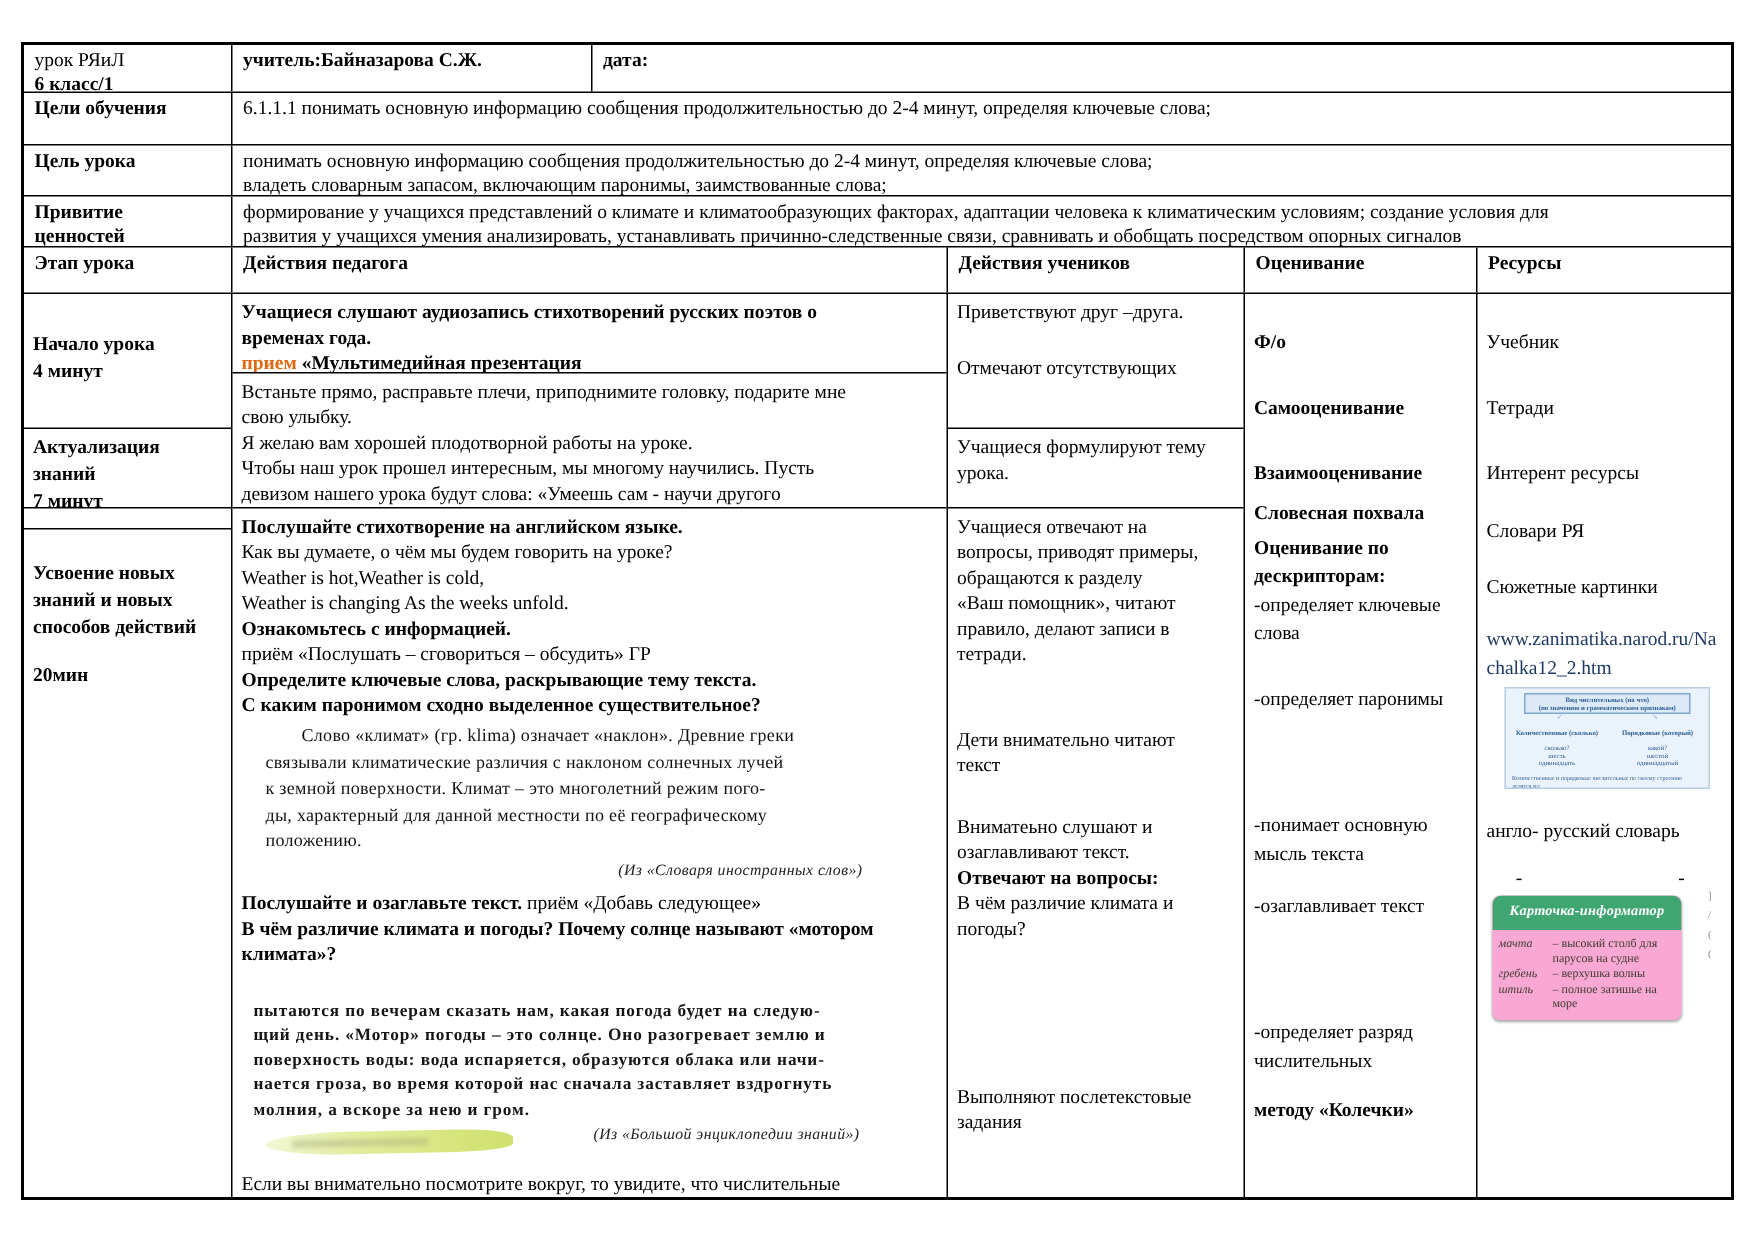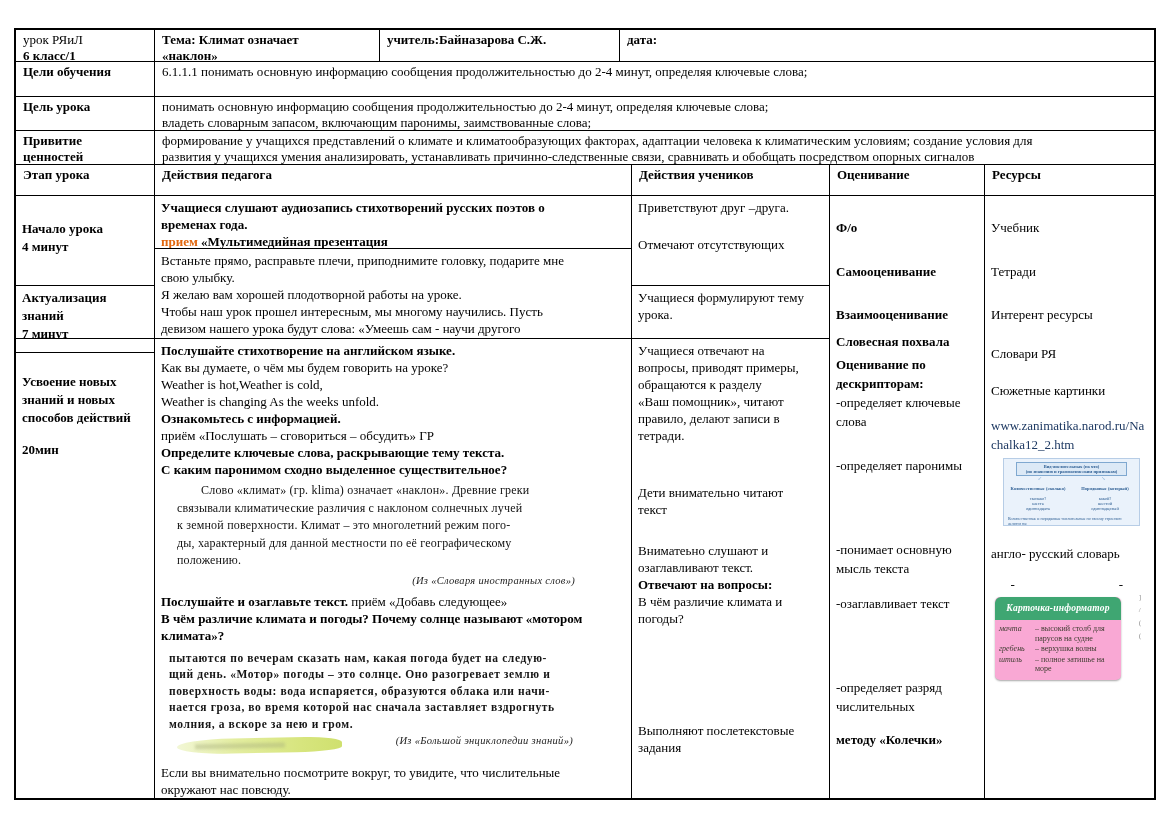--- a/index.html
+++ b/index.html
@@ -19,21 +19,21 @@
   .bcell:last-child{border-bottom:none;}
   .stage{font-weight:bold;line-height:18px;}
   .p{margin:0;line-height:17px;}
   .orange{color:#e2670e;font-weight:bold;}
   
   .exc1{margin:4px 0 2px 16px;width:394px;font-size:12px;line-height:17.5px;white-space:pre-wrap;
         text-indent:24px;letter-spacing:.2px;color:#111;}
   .exc1 .it{}
   .exc-src{width:402px;text-align:right;font-style:italic;font-size:10.5px;color:#222;margin:0 0 4px 12px;letter-spacing:.3px;}
   
-  .exc2{margin:6px 0 0 8px;width:404px;font-size:11.5px;line-height:16.5px;white-space:pre-line;
+  .exc2{margin:22px 0 0 8px;width:404px;font-size:11.5px;line-height:16.5px;white-space:pre-line;
         font-weight:bold;letter-spacing:.6px;color:#151515;}
   .exc2row{position:relative;width:404px;height:24px;margin-left:8px;}
   .swoosh{position:absolute;left:8px;top:6px;width:165px;height:15px;border-radius:60% 40% 50% 60%/90% 70% 60% 90%;
           background:linear-gradient(90deg,#f2f7d6 0%,#e3eda0 35%,#d7e57e 75%,#cfe06e 100%);transform:rotate(-1.2deg);}
   .swoosh:after{content:"";position:absolute;left:18px;top:5px;width:90px;height:5px;background:#a9b07e;opacity:.45;filter:blur(1.5px);}
   .exc2row .exc-src{position:absolute;right:0;top:0;margin:0;width:100%;}
   
   .v{white-space:pre-line;line-height:17px;}
   .a-item{white-space:pre-line;line-height:19px;}
   
@@ -64,22 +64,20 @@
 <body>
 
 <div class="page">
   <div class="tbl">
 
     <div class="row" style="height:32px">
       <div class="cell" style="width:139px">
         <div>урок РЯиЛ</div>
         <div class="b">6 класс/1</div>
       </div>
-      <div class="cell b pre" style="width:225px">Тема: Климат означает
-«наклон»</div>
       <div class="cell b" style="width:240px">учитель:Байназарова С.Ж.</div>
       <div class="cell b" style="flex:1">дата:</div>
     </div>
 
     <div class="row" style="height:35px">
       <div class="cell b" style="width:139px">Цели обучения</div>
       <div class="cell" style="flex:1">6.1.1.1 понимать основную информацию сообщения продолжительностью до 2-4 минут, определяя ключевые слова;</div>
     </div>
 
     <div class="row" style="height:34px">

